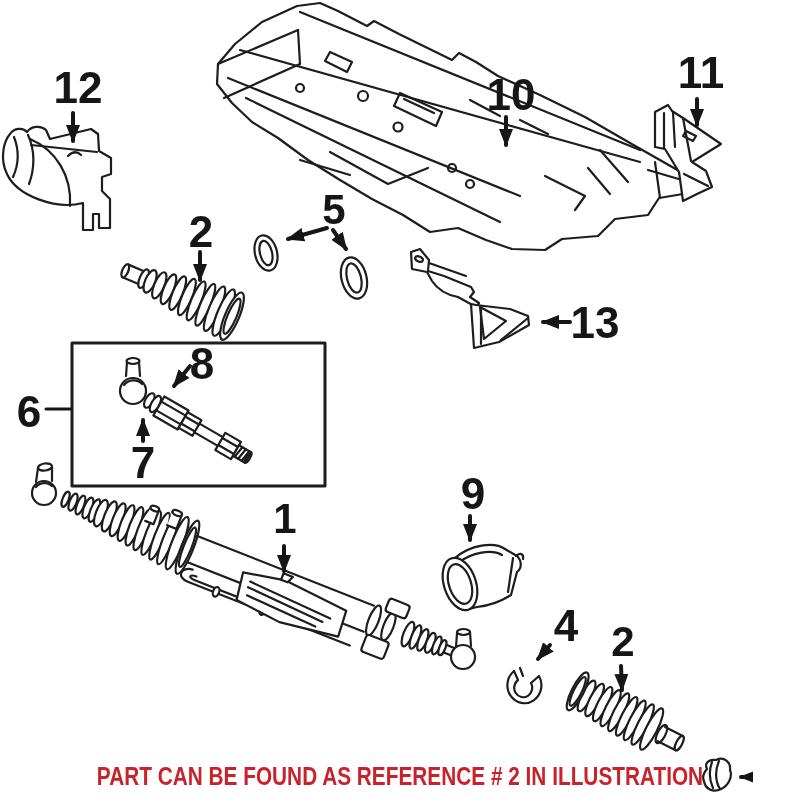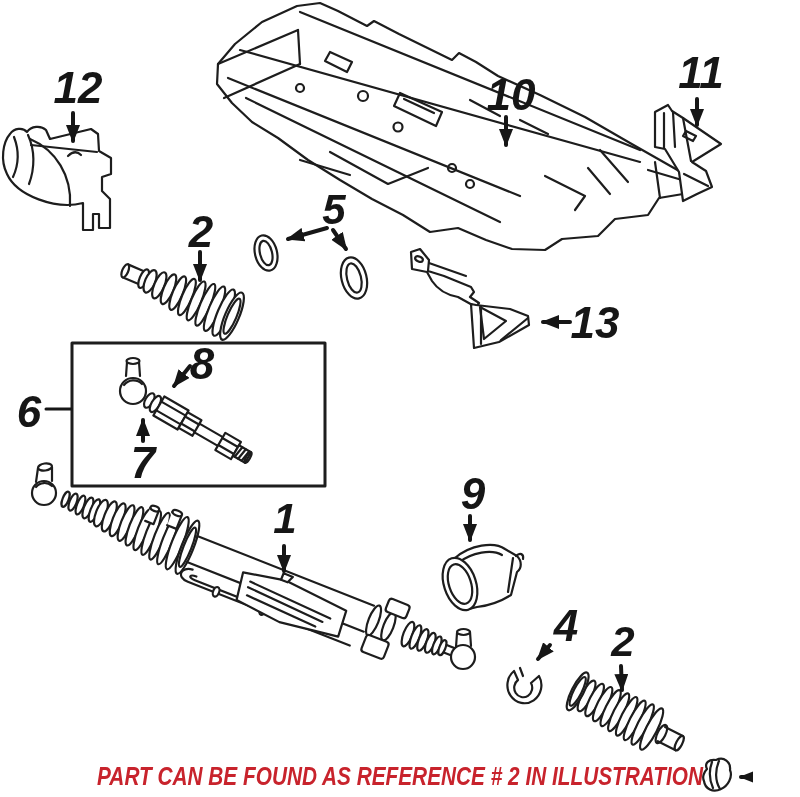--- a/index.html
+++ b/index.html
@@ -1,17 +1,17 @@
 <!DOCTYPE html>
 <html><head>
 <meta charset="utf-8">
 <style>
   html,body{margin:0;padding:0;background:#fff;}
   #stage{position:relative;width:753px;height:797px;background:#fff;overflow:hidden;
-         font-family:"Liberation Sans",sans-serif;font-style:italic;}
+         font-family:"Liberation Sans",sans-serif;}
   #art{position:absolute;left:0;top:0;}
   .callout-num{font-family:"Liberation Sans",sans-serif;font-weight:700;fill:#161616;}
   #caption{position:absolute;left:0;top:761px;width:800px;text-align:center;
            font-weight:700;font-size:26px;letter-spacing:0px;
            transform:scaleX(0.80);transform-origin:50% 50%;white-space:nowrap;}
 </style>
 </head>
 <body>
 
 <div id="stage" style="background: rgb(255, 255, 255);">

